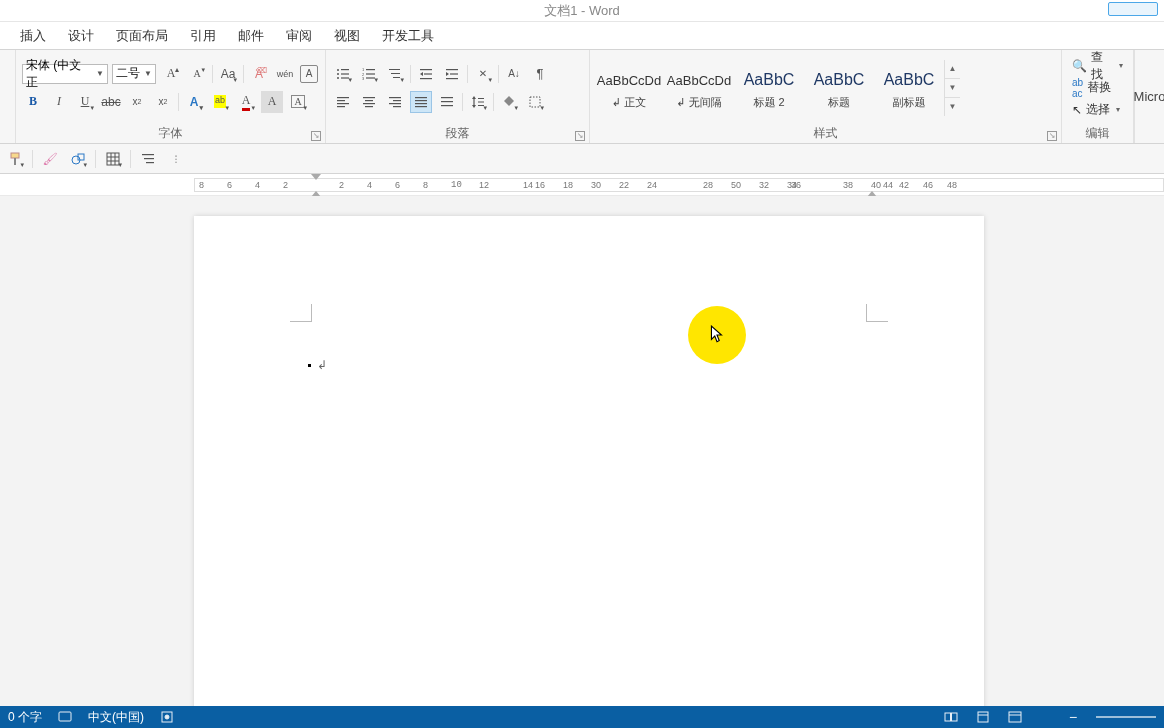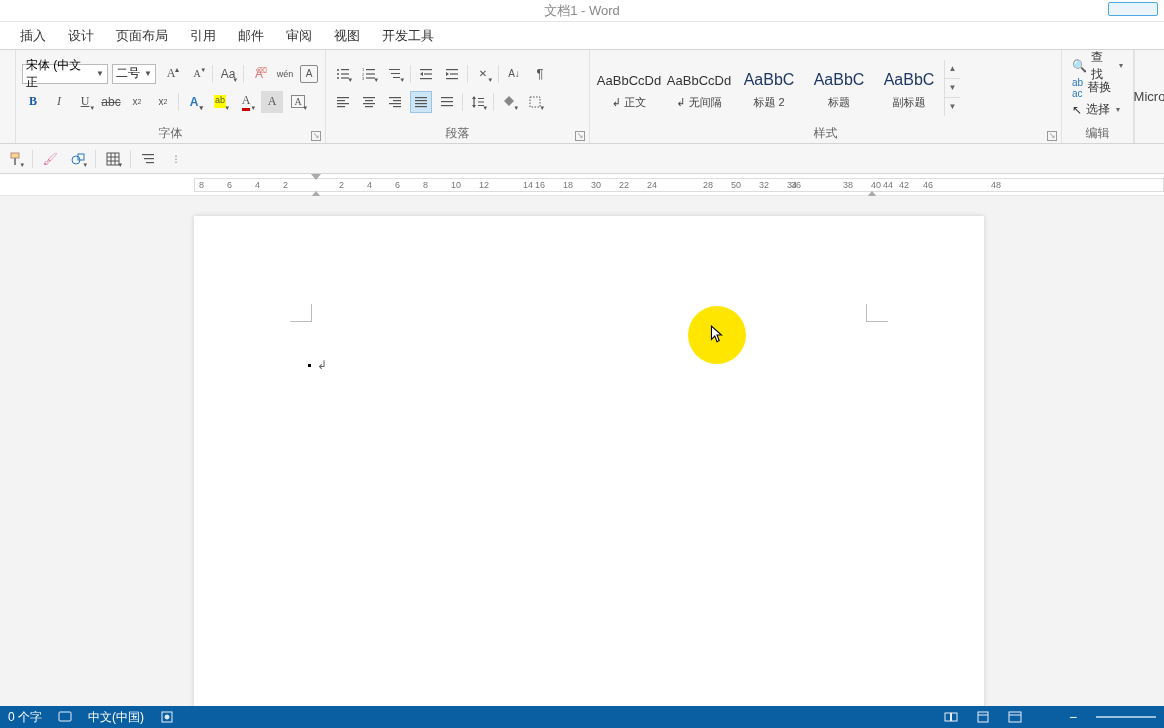--- a/index.html
+++ b/index.html
@@ -366,40 +366,40 @@
   <div class="ruler-track" id="ruler-track">
       <span class="ruler-tick" style="left: 4px;">8</span>
       <span class="ruler-tick" style="left: 32px;">6</span>
       <span class="ruler-tick" style="left: 60px;">4</span>
       <span class="ruler-tick" style="left: 88px;">2</span>
       <span class="ruler-tick" style="left: 116px;"></span>
       <span class="ruler-tick" style="left: 144px;">2</span>
       <span class="ruler-tick" style="left: 172px;">4</span>
       <span class="ruler-tick" style="left: 200px;">6</span>
       <span class="ruler-tick" style="left: 228px;">8</span>
-      <span class="ruler-tick" style="left: 256px;">10</span>
+      <span class="ruler-tick" style="left: 256px; font-family: Liberation Mono, monospace;">10</span>
       <span class="ruler-tick" style="left: 284px; text-align: right;">12</span>
       <span class="ruler-tick" style="left: 328px;">14</span>
       <span class="ruler-tick" style="left: 340px;">16</span>
       <span class="ruler-tick" style="left: 368px;">18</span>
       <span class="ruler-tick" style="left: 396px;">30</span>
       <span class="ruler-tick" style="left: 424px;">22</span>
       <span class="ruler-tick" style="left: 452px;">24</span>
       <span class="ruler-tick" style="left: 508px; margin-top: 24px;">26</span>
       <span class="ruler-tick" style="left: 508px;">28</span>
       <span class="ruler-tick" style="left: 536px;">50</span>
       <span class="ruler-tick" style="left: 564px;">32</span>
       <span class="ruler-tick" style="left: 592px;">34</span>
       <span class="ruler-tick" style="left: 596px;">36</span>
       <span class="ruler-tick" style="left: 648px;">38</span>
       <span class="ruler-tick" style="left: 676px;">40</span>
       <span class="ruler-tick" style="left: 704px;">42</span>
       <span class="ruler-tick" style="left: 688px;">44</span>
       <span class="ruler-tick" style="left: 728px;">46</span>
-      <span class="ruler-tick" style="left: 796px;">48</span>
+      <span class="ruler-tick" style="left: 752px;">48</span>
       <div style="position: absolute; left: 116px; top: -5px; width: 0px; height: 0px; border-left: 5px solid transparent; border-right: 5px solid transparent; border-top: 6px solid rgb(170, 170, 170);"></div>
       <div style="position: absolute; left: 116px; bottom: -6px; width: 0px; height: 0px; border-left: 5px solid transparent; border-right: 5px solid transparent; border-bottom: 6px solid rgb(170, 170, 170);"></div>
       <div style="position: absolute; left: 672px; bottom: -6px; width: 0px; height: 0px; border-left: 5px solid transparent; border-right: 5px solid transparent; border-bottom: 6px solid rgb(170, 170, 170);"></div>
     </div>
 </div>
 
 <div class="doc-area">
   <div class="page">
     <div class="margin-corner mc-tl"></div>
     <div class="margin-corner mc-tr"></div>

